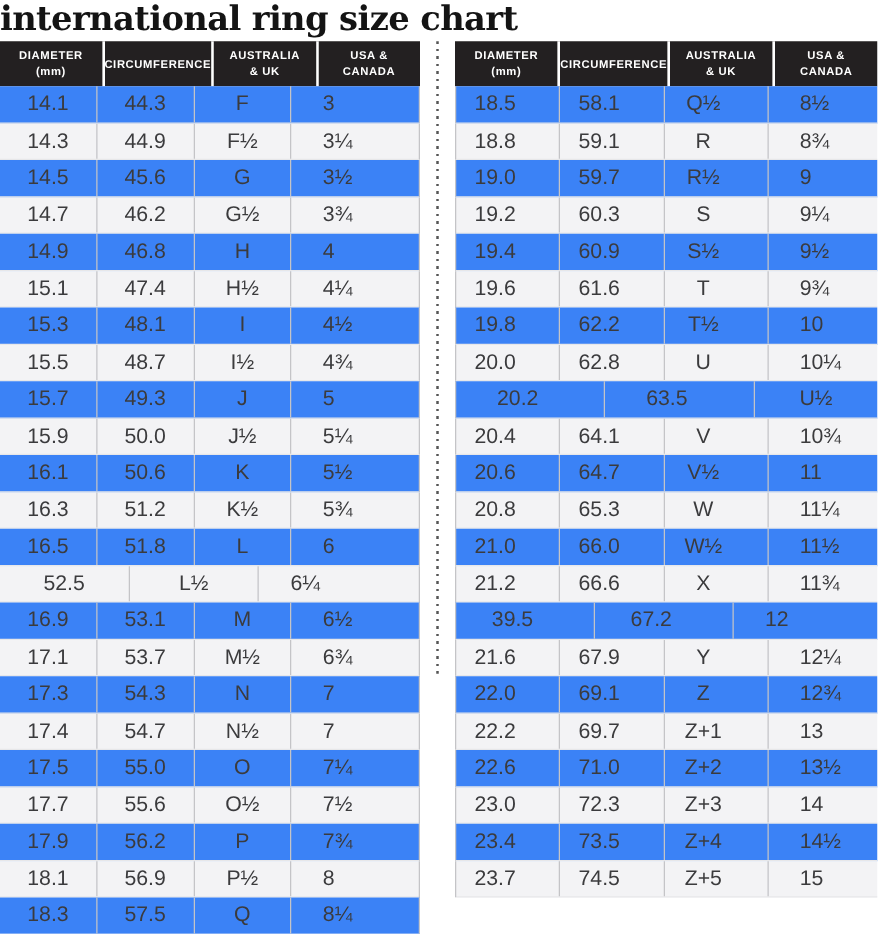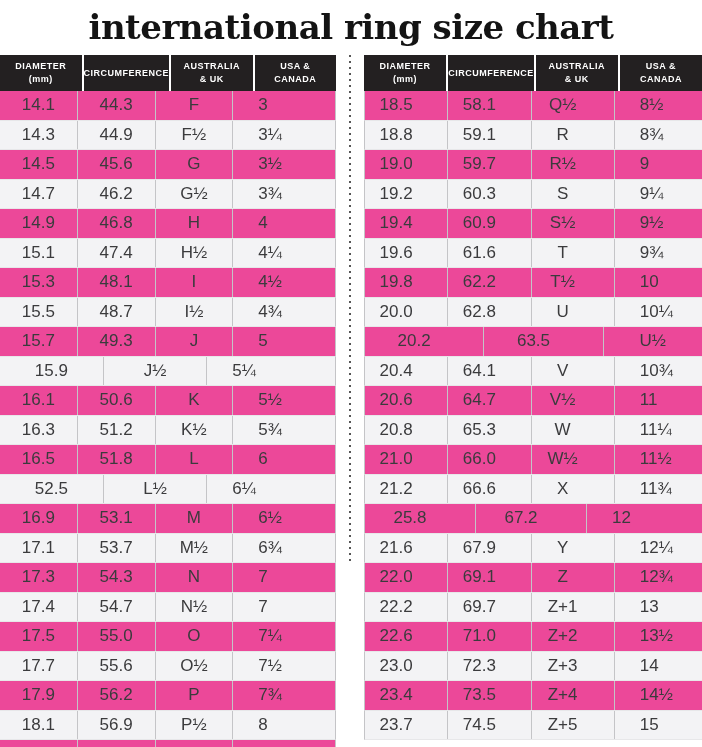--- a/index.html
+++ b/index.html
@@ -7,27 +7,26 @@
     padding: 0;
     background: #ffffff;
   }
   body {
     width: 702px;
     height: 747px;
     overflow: hidden;
     font-family: "Liberation Sans", sans-serif;
   }
   .title {
-    margin: 11px;
+    margin: 0;
     height: 33px;
     line-height: 32px;
-    text-align: center;
     font-family: "DejaVu Serif", serif;
     font-weight: 700;
-    font-size: 34px;
+    font-size: 27px;
     letter-spacing: -0.5px;
     color: #141414;
   }
   .tables {
     display: flex;
     align-items: stretch;
     height: 506px;
   }
   .ringtable {
     display: flex;
@@ -67,21 +66,21 @@
   .tbody {
     display: flex;
     flex-direction: column;
   }
   .tr {
     display: flex;
     height: 29.5px;
     flex: 0 0 29.5px;
     box-sizing: border-box;
     border-bottom: 1px solid #e7e7e9;
-    background: #ec4899;
+    background: #3b82f6;
   }
   .tr:nth-child(even) { background: #f3f3f5; }
   .ringtable.left  .tr { border-right: 1px solid #c4c4c7; }
   .ringtable.right .tr { border-left: 1px solid #c4c4c7; gap: 20px; }
   .td {
     flex: 1 1 0;
     box-sizing: border-box;
     display: flex;
     align-items: center;
     justify-content: center;
@@ -175,20 +174,21 @@
 
         <div class="tr">
           <div class="td">15.7</div>
           <div class="td">49.3</div>
           <div class="td">J</div>
           <div class="td usa">5</div>
         </div>
 
         <div class="tr">
           <div class="td">15.9</div>
+          <div class="td">50.0</div>
           <div class="td">J½</div>
           <div class="td usa">5¼</div>
         </div>
 
         <div class="tr">
           <div class="td">16.1</div>
           <div class="td">50.6</div>
           <div class="td">K</div>
           <div class="td usa">5½</div>
         </div>
@@ -387,21 +387,21 @@
         </div>
 
         <div class="tr">
           <div class="td">21.2</div>
           <div class="td">66.6</div>
           <div class="td">X</div>
           <div class="td usa">11¾</div>
         </div>
 
         <div class="tr">
-          <div class="td">25.8</div>
+          <div class="td">39.5</div>
           <div class="td">67.2</div>
           <div class="td usa">12</div>
         </div>
 
         <div class="tr">
           <div class="td">21.6</div>
           <div class="td">67.9</div>
           <div class="td">Y</div>
           <div class="td usa">12¼</div>
         </div>

